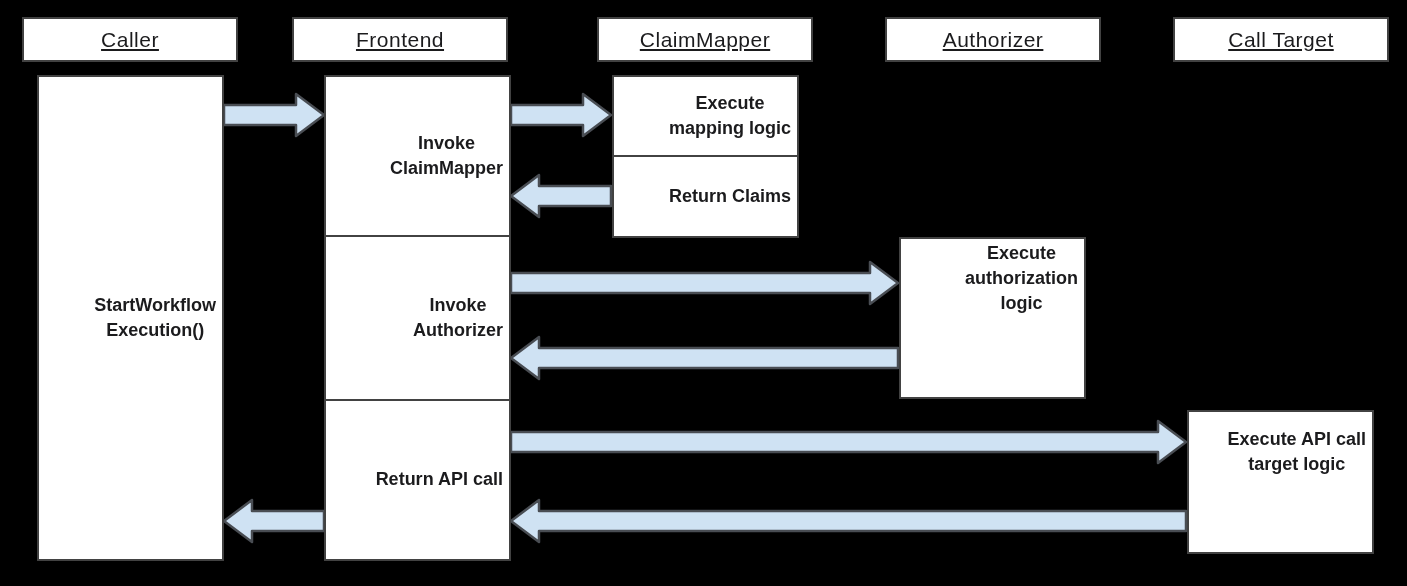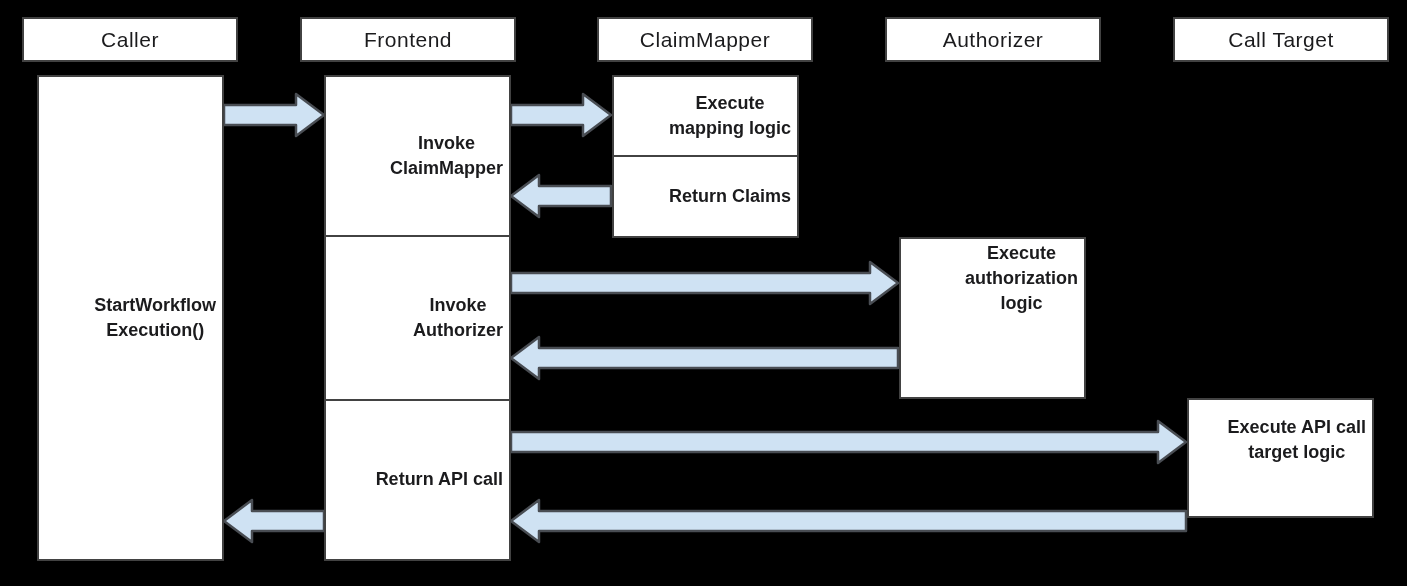--- a/index.html
+++ b/index.html
@@ -17,21 +17,21 @@
     background:var(--bg);
     overflow:hidden;
   }
   .arrows{position:absolute;left:0;top:0;width:1407px;height:586px;pointer-events:none;}
   .arrow{stroke-width:2.5;stroke-linejoin:round;}
   .hdr{
     position:absolute;top:17px;width:216px;height:45px;
     background:var(--box-fill);
     border:2px solid var(--box-border);
     display:flex;align-items:center;justify-content:center;
-    font-size:21px;letter-spacing:0.5px;color:var(--text);
+    font-size:21px;letter-spacing:0.5px;color:var(--text);text-decoration:underline;
   }
   .act{
     position:absolute;
     background:var(--box-fill);
     border:2px solid var(--box-border);
     display:flex;flex-direction:column;
   }
   .sec{
     display:flex;align-items:center;justify-content:flex-end;
     text-align:center;
@@ -52,21 +52,21 @@
     <polygon class="arrow" points="511,105 583,105 583,94 611,115 583,136 583,125 511,125" fill="#cfe2f3" stroke="#494d53"></polygon>
     <polygon class="arrow" points="611,186 539,186 539,175 511,196 539,217 539,206 611,206" fill="#cfe2f3" stroke="#494d53"></polygon>
     <polygon class="arrow" points="511,273 870,273 870,262 898,283 870,304 870,293 511,293" fill="#cfe2f3" stroke="#494d53"></polygon>
     <polygon class="arrow" points="898,348 539,348 539,337 511,358 539,379 539,368 898,368" fill="#cfe2f3" stroke="#494d53"></polygon>
     <polygon class="arrow" points="511,432 1158,432 1158,421 1186,442 1158,463 1158,452 511,452" fill="#cfe2f3" stroke="#494d53"></polygon>
     <polygon class="arrow" points="1186,511 539,511 539,500 511,521 539,542 539,531 1186,531" fill="#cfe2f3" stroke="#494d53"></polygon>
     <polygon class="arrow" points="324,511 252,511 252,500 224,521 252,542 252,531 324,531" fill="#cfe2f3" stroke="#494d53"></polygon>
   </svg>
 
   <div class="hdr" style="left:22px">Caller</div>
-  <div class="hdr" style="left:300px">Frontend</div>
+  <div class="hdr" style="left:292px">Frontend</div>
   <div class="hdr" style="left:597px">ClaimMapper</div>
   <div class="hdr" style="left:885px">Authorizer</div>
   <div class="hdr" style="left:1173px">Call Target</div>
 
   <div class="act" style="left:37px;top:75px;width:187px;height:486px">
     <div class="sec" style="flex:1">
       <span>StartWorkflow
 Execution()</span>
     </div>
   </div>
@@ -96,20 +96,20 @@
   </div>
 
   <div class="act" style="left:899px;top:237px;width:187px;height:162px">
     <div class="sec" style="height:79px">
       <span>Execute
 authorization
 logic</span>
     </div>
   </div>
 
-  <div class="act" style="left:1187px;top:398px;width:187px;height:120px">
+  <div class="act" style="left:1187px;top:410px;width:187px;height:144px">
     <div class="sec" style="height:80px">
       <span>Execute API call
 target logic</span>
     </div>
   </div>
 
 </div>
 
 </body></html>

